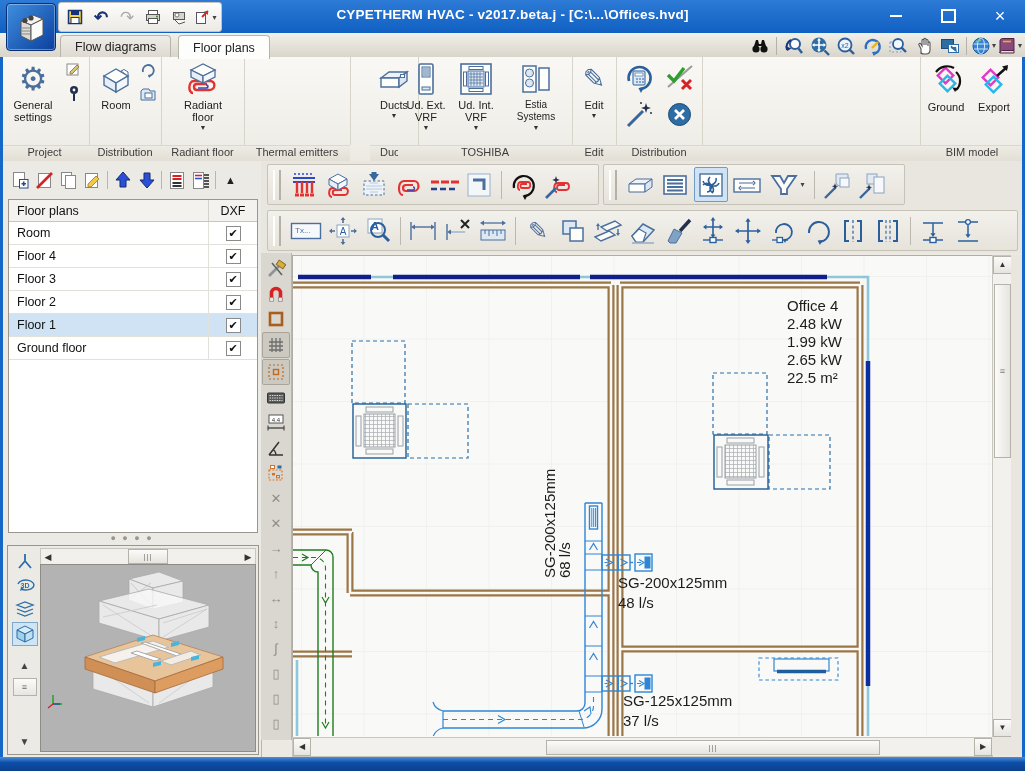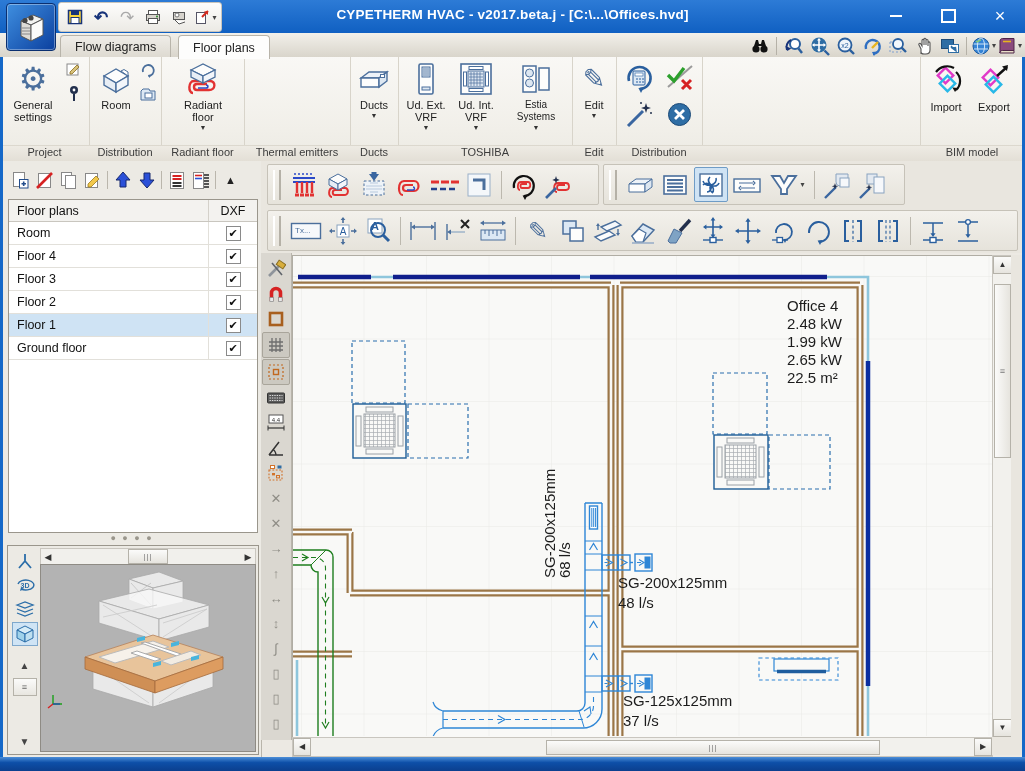--- a/index.html
+++ b/index.html
@@ -294,21 +294,21 @@
         <span><span>Radiant</span><br><span>floor</span></span>
         <span class="dd">▼</span>
       </div>
       <div class="glabel">Radiant floor</div>
     </div>
 
     <div class="rg" style="left:244px;width:106px">
       <div class="glabel">Thermal emitters</div>
     </div>
 
-    <div class="rg" style="left:350px;width:48px">
+    <div class="rg" style="left:370px;width:48px">
       <div class="bigbtn" style="left:3px;top:2px;width:42px">
         <span class="icw">
           <svg class="ic" width="34" height="30" viewBox="0 0 34 30">
               <polygon points="4,14 12,8 30,8 22,14" fill="#eef3f8" stroke="#4b6f9c" stroke-width="1.4"></polygon>
               <polygon points="4,14 22,14 22,23 4,23" fill="#fdfdfc" stroke="#4b6f9c" stroke-width="1.4"></polygon>
               <polygon points="22,14 30,8 30,17 22,23" fill="#dde7f1" stroke="#4b6f9c" stroke-width="1.4"></polygon>
               <rect x="23.5" y="10.5" width="4" height="3" fill="#fff" stroke="#4b6f9c"></rect>
             </svg>
         </span>
         <span>Ducts</span>
@@ -411,21 +411,21 @@
       <div class="bigbtn" style="left:4px;top:4px;width:44px">
         <span class="icw">
           <svg class="ic" width="34" height="34" viewBox="0 0 34 34">
               <rect x="11" y="6" width="11" height="11" transform="rotate(45 16.5 11.5)" fill="none" stroke="#e03ac8" stroke-width="2.4"></rect>
               <rect x="13" y="14" width="11" height="11" transform="rotate(45 18.5 19.5)" fill="none" stroke="#28b8e8" stroke-width="2.4"></rect>
               <path d="M27 8a12 12 0 0 1 0 18" fill="none" stroke="#111" stroke-width="2.2"></path>
               <path d="M25 4a14 14 0 0 0-18 4" fill="none" stroke="#111" stroke-width="2.2"></path>
               <path d="M29 24l-3 4-2.6-4.6z" fill="#111"></path>
             </svg>
         </span>
-        <span>Import</span>
+        <span>Ground</span>
       </div>
       <div class="bigbtn" style="left:52px;top:4px;width:44px">
         <span class="icw">
           <svg class="ic" width="34" height="34" viewBox="0 0 34 34">
               <rect x="8" y="8" width="11" height="11" transform="rotate(45 13.5 13.5)" fill="none" stroke="#e03ac8" stroke-width="2.4"></rect>
               <rect x="11" y="15" width="11" height="11" transform="rotate(45 16.5 20.5)" fill="none" stroke="#28b8e8" stroke-width="2.4"></rect>
               <path d="M20 12L30 3" stroke="#111" stroke-width="2.4"></path>
               <path d="M31 1l-6 1.4L30 7z" fill="#111"></path>
             </svg>
         </span>

